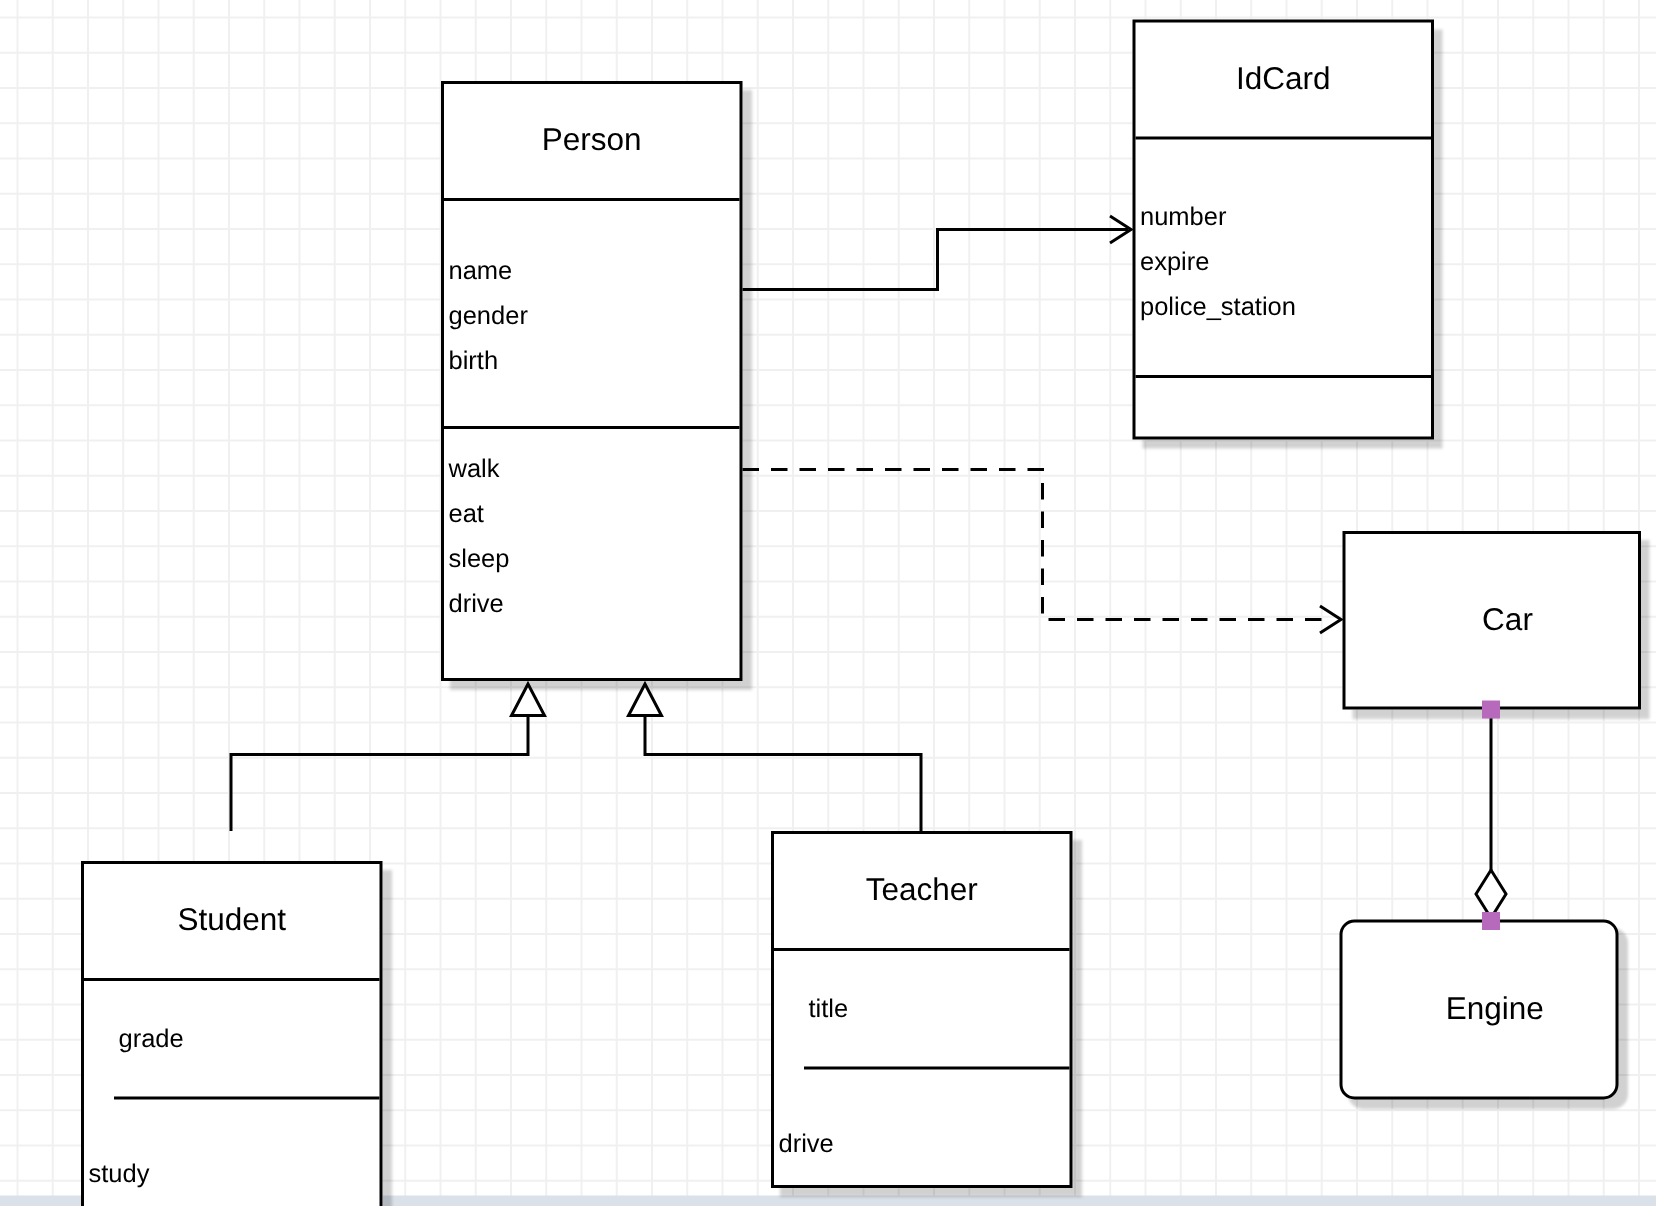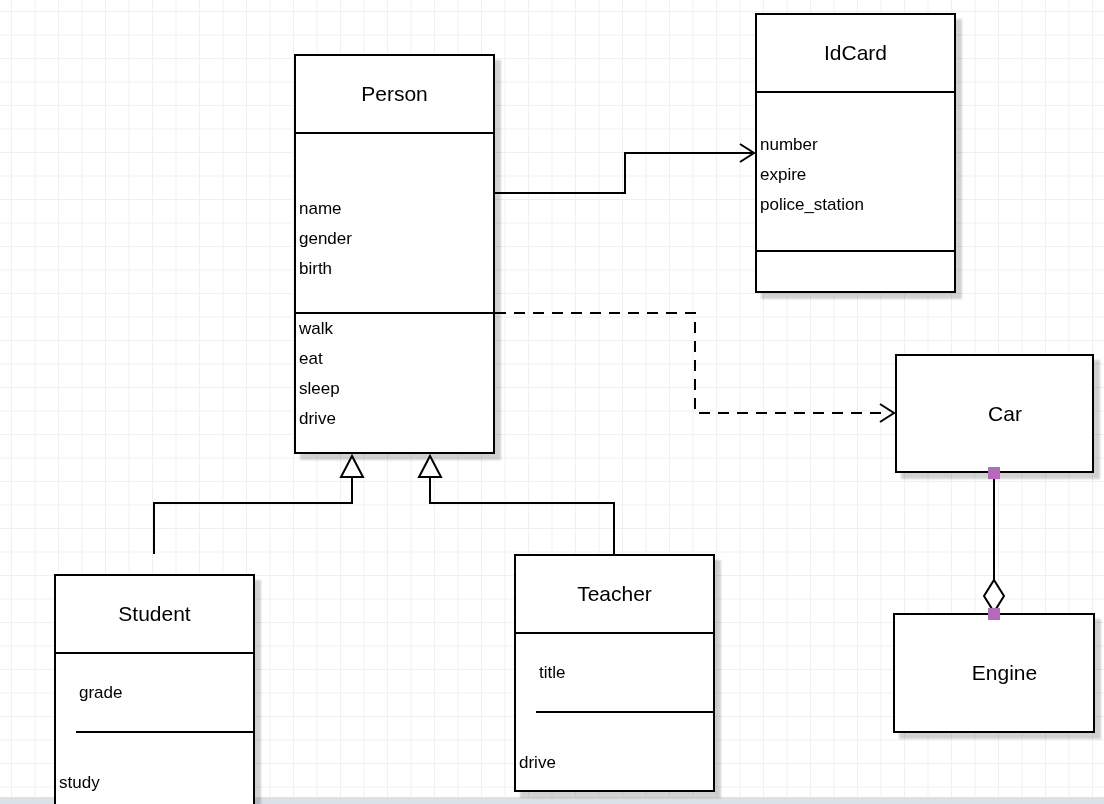--- a/index.html
+++ b/index.html
@@ -40,38 +40,38 @@
     box-sizing:border-box;font-size:17px;color:#000;
     line-height:30px;padding-left:3px;flex:0 0 auto;
   }
   .uml-compartment.divided{border-bottom:2px solid #000;}
   .uml-compartment div{white-space:nowrap;}
 
   
   .uml-class.titleonly .uml-title{border-bottom:none;flex:1 1 auto;padding-left:21px;}
 
   
-  #person {left:294px;top:54px; width:201px;height:400px;}
+  #person {left:294px;top:54px; width:201px;height:400px;gap:12px;}
   #person .uml-title{height:78px;}
-  #person .attrs{height:140px;padding-top:20px;margin-top:40px;}
+  #person .attrs{height:140px;padding-top:20px;}
   #person .methods{height:158px;}
 
   #idcard {left:755px;top:13px; width:201px;height:280px;}
   #idcard .uml-title{height:78px;}
   #idcard .attrs{height:159px;padding-top:37px;}
   #idcard .methods{flex:1 1 auto;}
 
   #student{left:54px;top:574px;width:201px;height:238px;}
   #teacher{left:514px;top:554px;width:201px;height:238px;justify-content:space-between;}
   #student .uml-title,#teacher .uml-title{height:78px;}
   #student .attrs,#teacher .attrs{height:79px;padding-top:24px;margin-left:20px;}
   #student .methods,#teacher .methods{flex:1 1 auto;padding-top:35px;}
 
   #car    {left:895px;top:354px;width:199px;height:119px;}
-  #engine {left:893px;top:613px;width:202px;height:120px;}
+  #engine {left:893px;top:613px;width:186px;height:120px;border-radius:10px;}
 </style>
 </head>
 <body>
 
 <div class="canvas">
 
   <div class="uml-class" id="person">
     <div class="uml-title">Person</div>
     <div class="uml-compartment attrs divided">
       <div>name</div>

